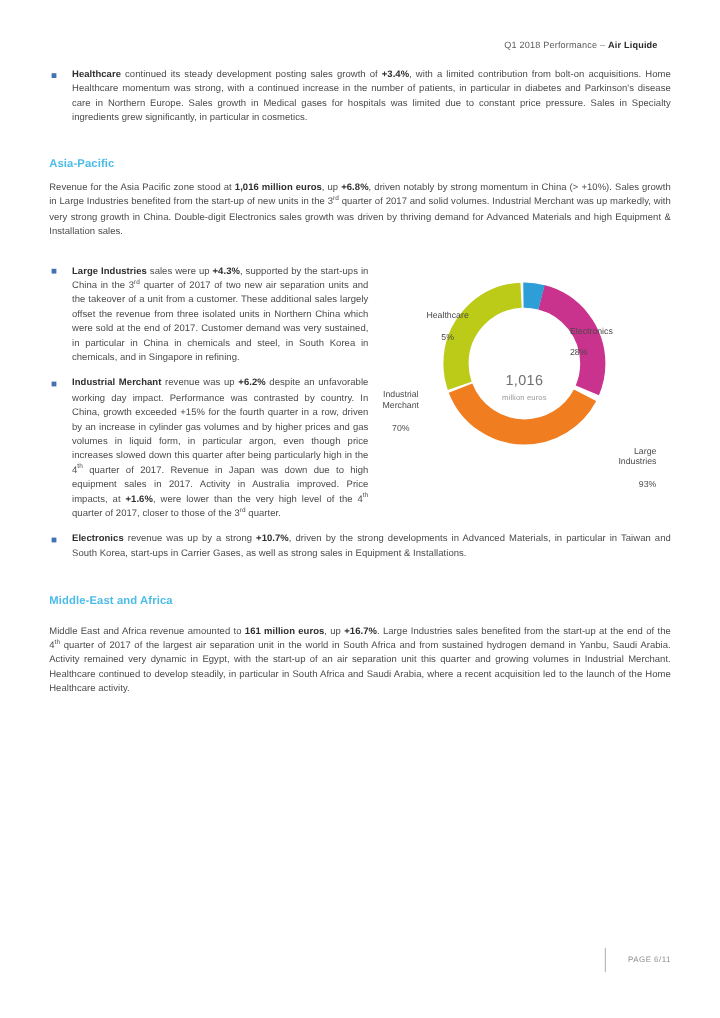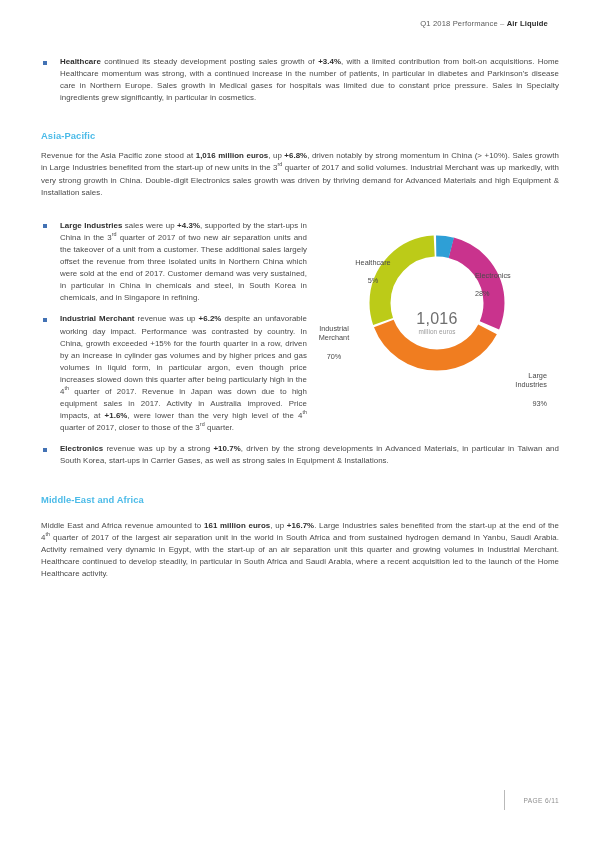--- a/index.html
+++ b/index.html
@@ -19,21 +19,21 @@
 
   .page {
     position: absolute;
     inset: 0;
     background: #ffffff;
   }
 
   
   .doc-header {
     position: absolute;
-    top: 19px;
+    top: 33px;
     right: 52px;
     font-size: 7.6px;
     letter-spacing: 0.15px;
     color: #5a5a5a;
     white-space: nowrap;
   }
   .doc-header .brand {
     font-weight: bold;
     color: #2b2b2b;
   }
@@ -112,21 +112,21 @@
     position: absolute;
     left: 47px;
     top: 6px;
   }
 
   .center-value {
     position: absolute;
     left: 0; right: 0;
     top: 88px;
     text-align: center;
-    font-size: 16px;
+    font-size: 12px;
     color: #6f6f6f;
     letter-spacing: 0.3px;
   }
   .center-unit {
     position: absolute;
     left: 0; right: 0;
     top: 106px;
     text-align: center;
     font-size: 6.4px;
     color: #9a9a9a;

